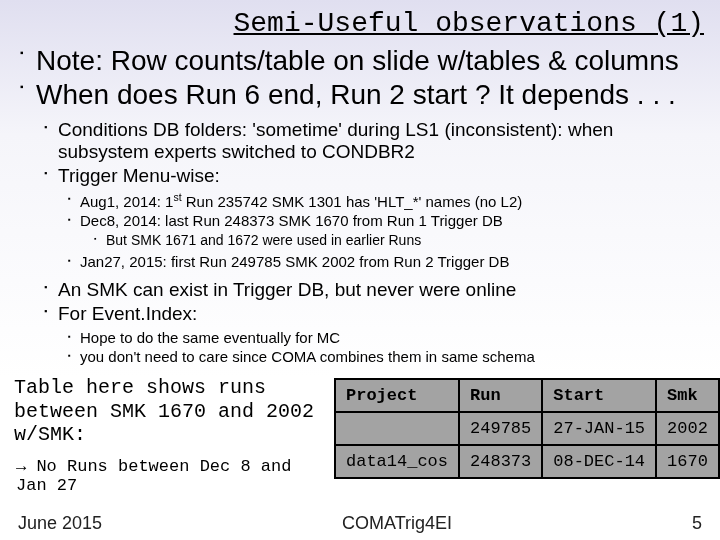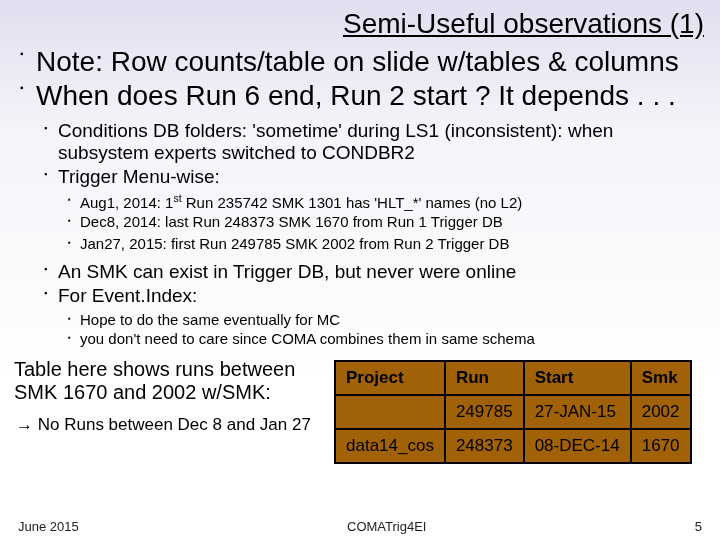--- a/index.html
+++ b/index.html
@@ -10,88 +10,93 @@
     font-family: Arial, Helvetica, sans-serif;
     position: relative;
     overflow: hidden;
   }
   .title {
     font-size: 28px;
     color: #000;
     text-decoration: underline;
     text-align: right;
     padding: 8px 16px 6px 0;
+    font-family: Liberation Mono, monospace;
   }
   .content {
     padding: 0 14px 0 14px;
   }
   ul { list-style: none; }
   .b1 > li { position: relative; padding-left: 22px; font-size: 28px; line-height: 1.15; margin-bottom: 2px; }
   .b1 > li::before { content: "▪"; position: absolute; left: 6px; top: 2px; font-size: 10px; }
   .b2 { margin-top: 8px; }
   .b2 > li { position: relative; padding-left: 44px; font-size: 19px; line-height: 1.15; margin-bottom: 2px; }
   .b2 > li::before { content: "▪"; position: absolute; left: 30px; top: 3px; font-size: 9px; }
   .b3 { margin-top: 4px; }
   .b3 > li { position: relative; padding-left: 66px; font-size: 15px; line-height: 1.2; margin-bottom: 1px; }
   .b3 > li::before { content: "▪"; position: absolute; left: 54px; top: 3px; font-size: 8px; }
   .b4 { margin-top: 2px; }
   .b4 > li { position: relative; padding-left: 92px; font-size: 14px; line-height: 1.25; margin-bottom: 1px; }
   .b4 > li::before { content: "▪"; position: absolute; left: 80px; top: 3px; font-size: 7px; }
   .sup { font-size: 0.7em; vertical-align: super; }
   .lower {
     display: flex;
     margin-top: 10px;
+    font-family: Liberation Mono, monospace;
   }
   .lower-left { flex: 0 0 310px; }
   .tabletxt { font-size: 20px; line-height: 1.18; margin-bottom: 10px; padding-left: 0; }
   .arrows > div { font-size: 17px; margin-bottom: 2px; padding-left: 2px; }
   .arrows > div::before { content: "→ "; }
   .table {
     border-collapse: collapse;
-    background: #a16207;
+    background: #a3a3a3;
     margin-left: 10px;
     margin-top: 2px;
   }
   .table th, .table td {
     border: 2px solid #000;
     padding: 6px 10px;
     font-size: 17px;
     text-align: left;
     white-space: nowrap;
   }
   .table th { font-weight: bold; }
   .footer {
     position: absolute;
     bottom: 6px;
     left: 0;
     width: 720px;
     display: flex;
     justify-content: space-between;
     padding: 0 18px;
-    font-size: 13px;
+    font-size: 18px;
     color: #222;
   }
 </style>
 </head>
 <body>
 
 <div class="title">Semi-Useful observations (1)</div>
 
 <div class="content">
   <ul class="b1">
     <li>Note: Row counts/table on slide w/tables &amp; columns</li>
     <li>When does Run 6 end, Run 2 start ? It depends . . .</li>
   </ul>
   <ul class="b2">
     <li>Conditions DB folders: 'sometime' during LS1 (inconsistent): when subsystem experts switched to CONDBR2</li>
     <li>Trigger Menu-wise:</li>
   </ul>
   <ul class="b3">
     <li><span>Aug1, 2014: 1</span><span class="sup">st</span><span> Run 235742 SMK 1301 has 'HLT_*' names (no L2)</span></li>
     <li>Dec8, 2014: last Run 248373 SMK 1670 from Run 1 Trigger DB</li>
+  </ul>
+  <ul class="b4">
+    <li>But SMK 1671 and 1672 were used in earlier Runs</li>
   </ul>
   <ul class="b3">
     <li>Jan27, 2015: first Run 249785 SMK 2002 from Run 2 Trigger DB</li>
   </ul>
   <ul class="b2">
     <li>An SMK can exist in Trigger DB, but never were online</li>
     <li>For Event.Index:</li>
   </ul>
   <ul class="b3">
     <li>Hope to do the same eventually for MC</li>

